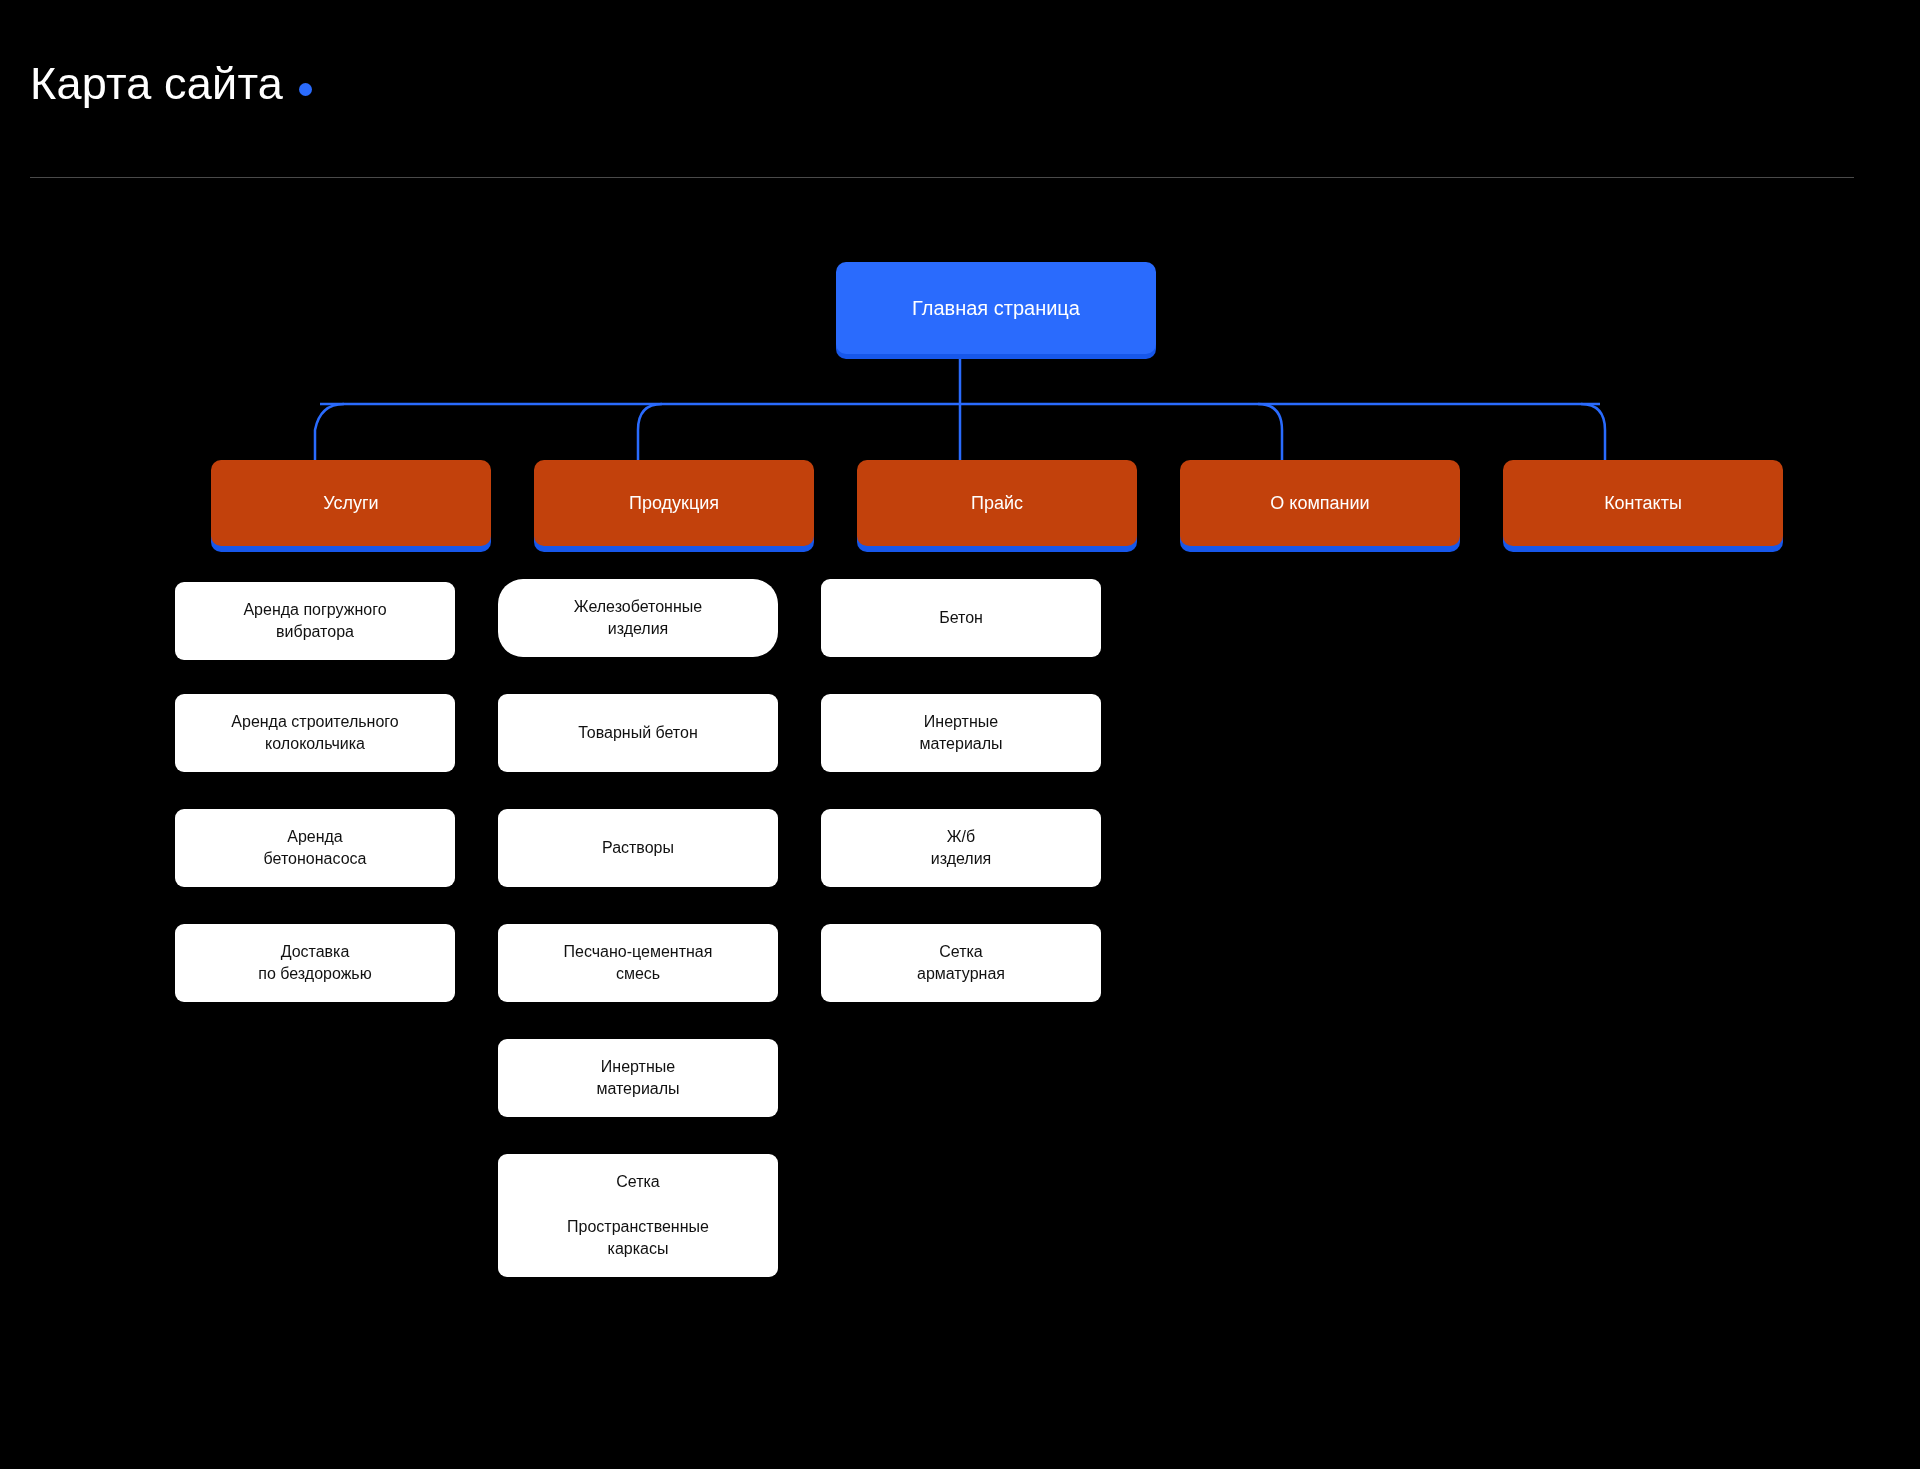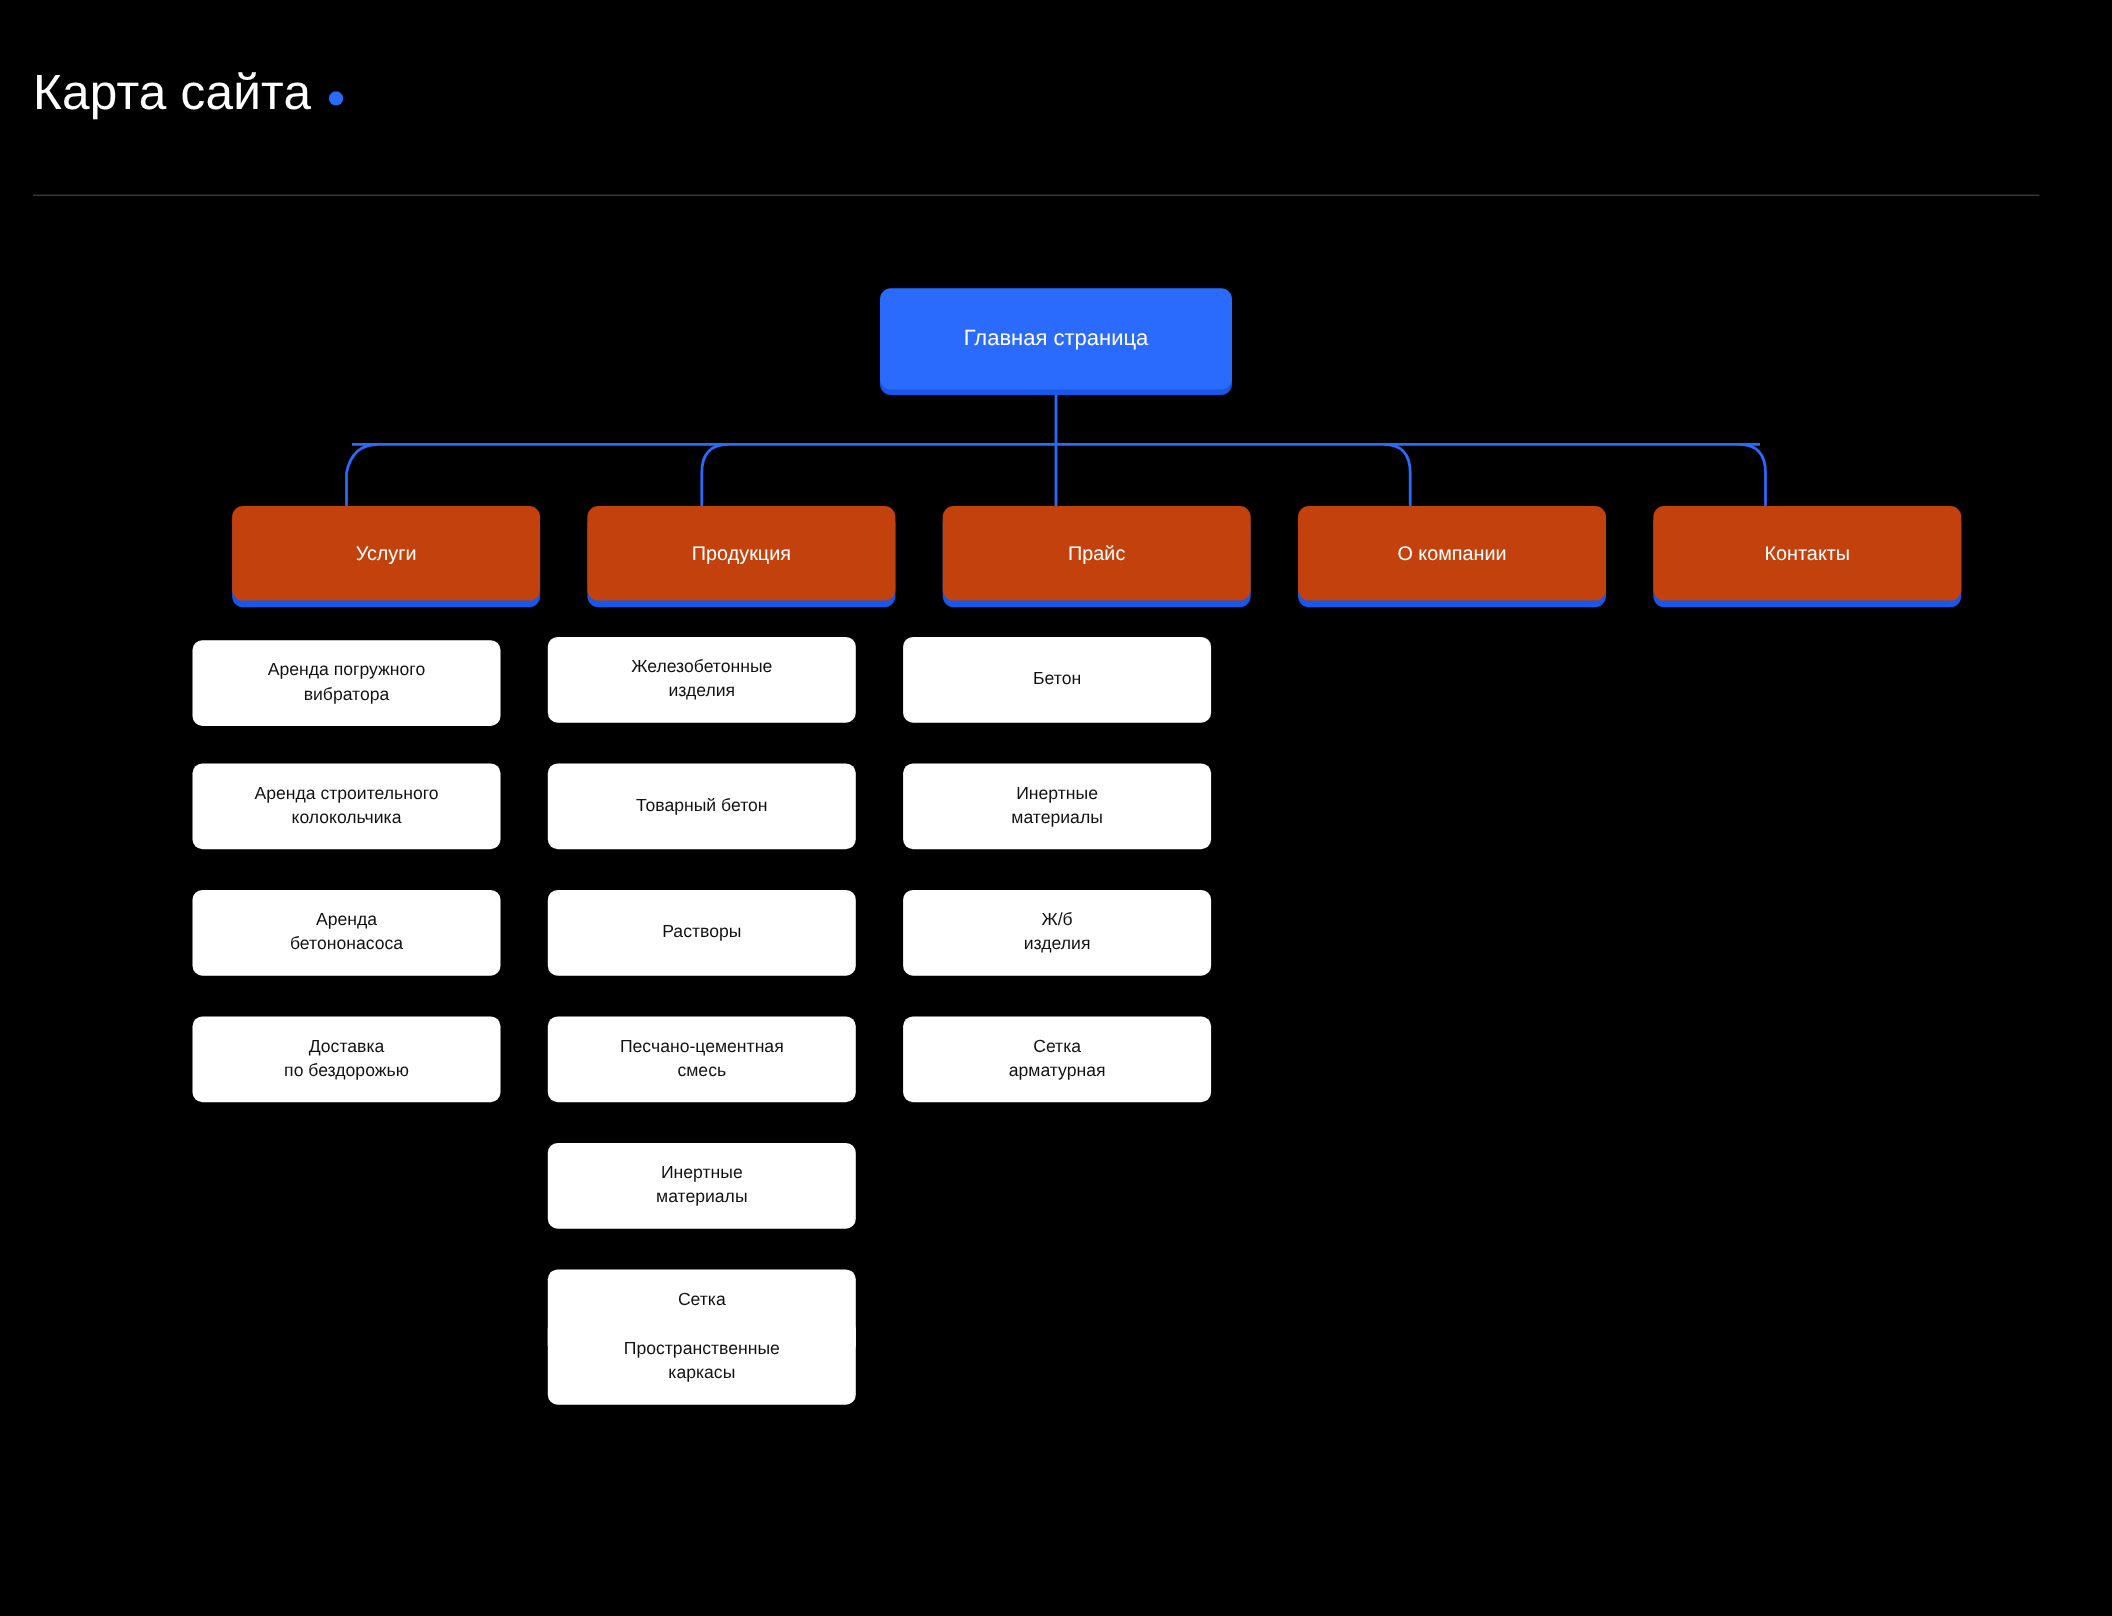--- a/index.html
+++ b/index.html
@@ -86,20 +86,21 @@
   }
 
   .node-root {
     width: 320px;
     height: 92px;
     background: #2a6bfd;
     color: #ffffff;
     font-size: 20px;
     line-height: 26px;
     box-shadow: 0 5px 0 0 #1757ea;
+    margin-left: 36px;
   }
 
   .node-section {
     width: 280px;
     height: 86px;
     background: #c2410c;
     color: #ffffff;
     font-size: 18px;
     line-height: 24px;
     box-shadow: 0 6px 0 0 #1757ea;
@@ -181,21 +182,21 @@
     </div>
     <div class="node node-leaf" style="left:175px; top:809px;">
       <span class="node-label">Аренда
 бетононасоса</span>
     </div>
     <div class="node node-leaf" style="left:175px; top:924px;text-align:center;">
       <span class="node-label">Доставка
 по бездорожью</span>
     </div>
 
-    <div class="node node-leaf" style="left:498px; top:579px;">
+    <div class="node node-leaf" style="left:498px; top:579px;border-radius:25px;">
       <span class="node-label">Железобетонные
 изделия</span>
     </div>
     <div class="node node-leaf" style="left:498px; top:694px;">
       <span class="node-label">Товарный бетон</span>
     </div>
     <div class="node node-leaf" style="left:498px; top:809px;">
       <span class="node-label">Растворы</span>
     </div>
     <div class="node node-leaf" style="left:498px; top:924px;">

